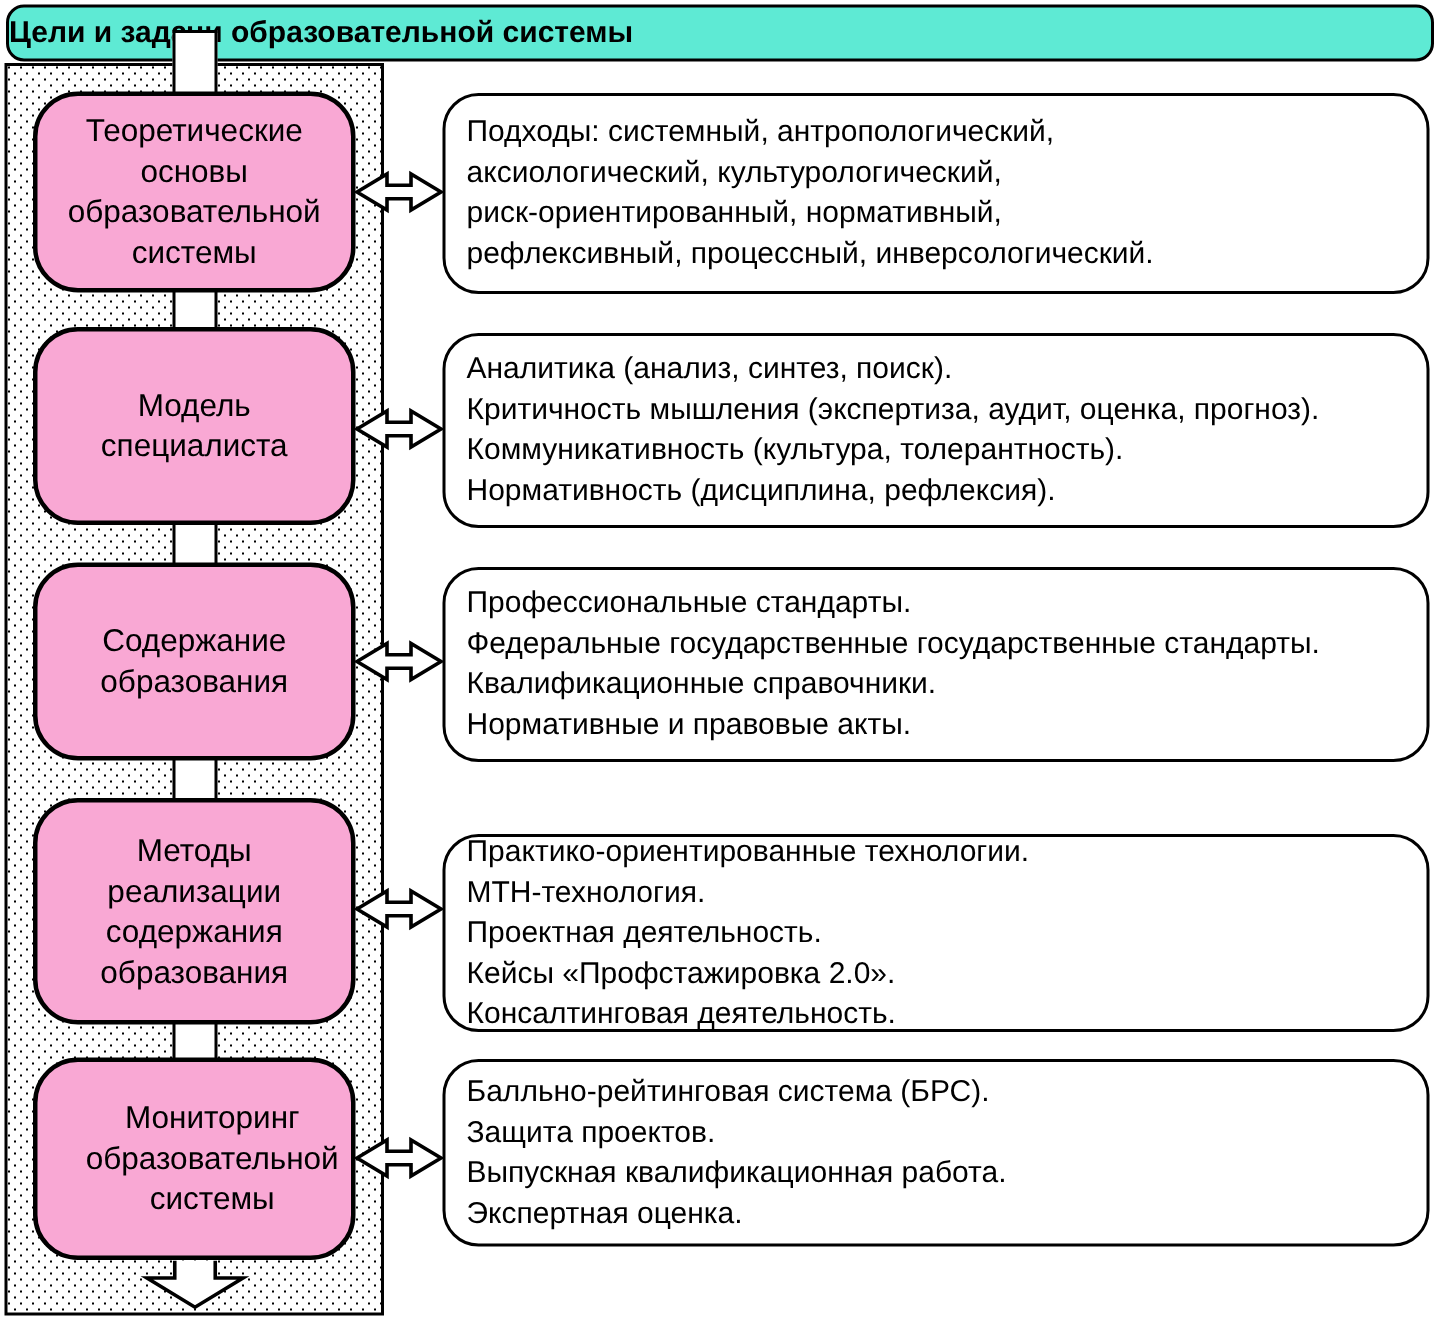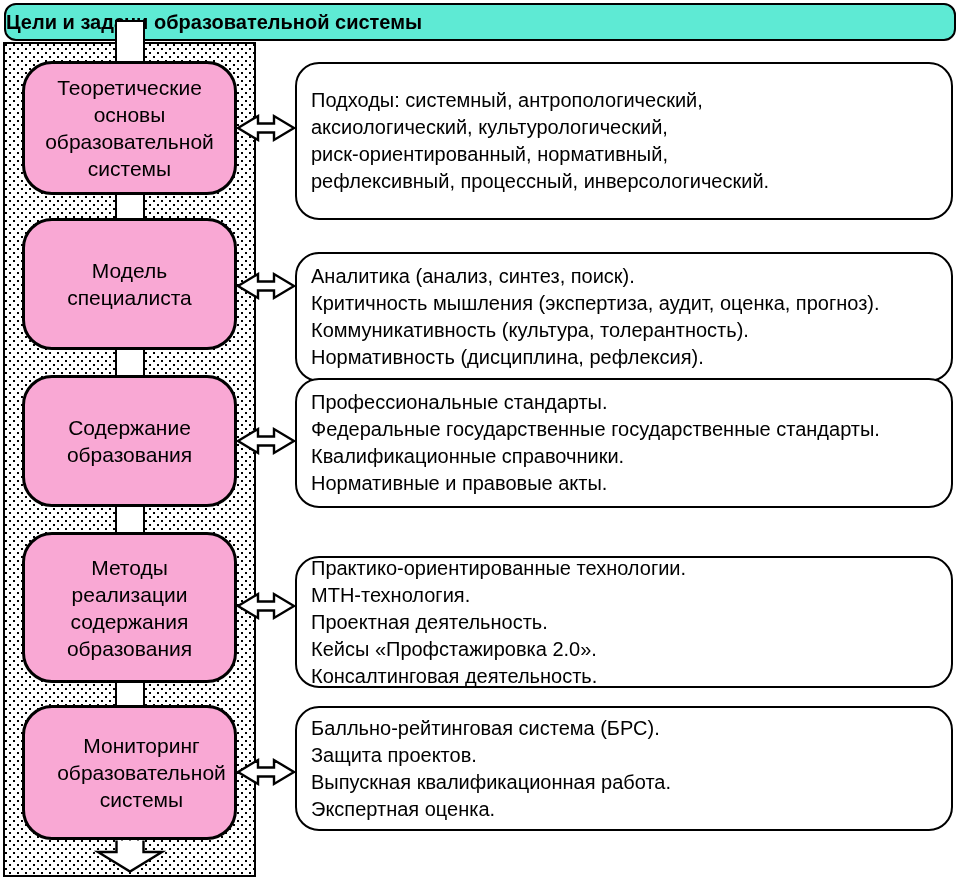--- a/index.html
+++ b/index.html
@@ -87,22 +87,22 @@
     box-sizing: border-box;
     border: 2.5px solid #000;
     border-radius: 24px;
     background: #fff;
     display: flex; align-items: center;
     padding-left: 14px; padding-right: 6px;
     font-size: 20px; line-height: 27px;
     white-space: pre-line;
     z-index: 3;
   }
-  .r1 { top: 62px;  height: 158px; }
-  .r2 { top: 222px; height: 130px; margin-top: 30px; }
+  .r1 { top: 62px;  height: 134px; }
+  .r2 { top: 222px; height: 130px; }
   .r3 { top: 378px; height: 130px; }
   .r4 { top: 556px; height: 132px; }
   .r5 { top: 706px; height: 125px; }
 
   
   .arrows {
     position: absolute;
     left: 0; top: 0;
     width: 960px; height: 882px;
     z-index: 4;

